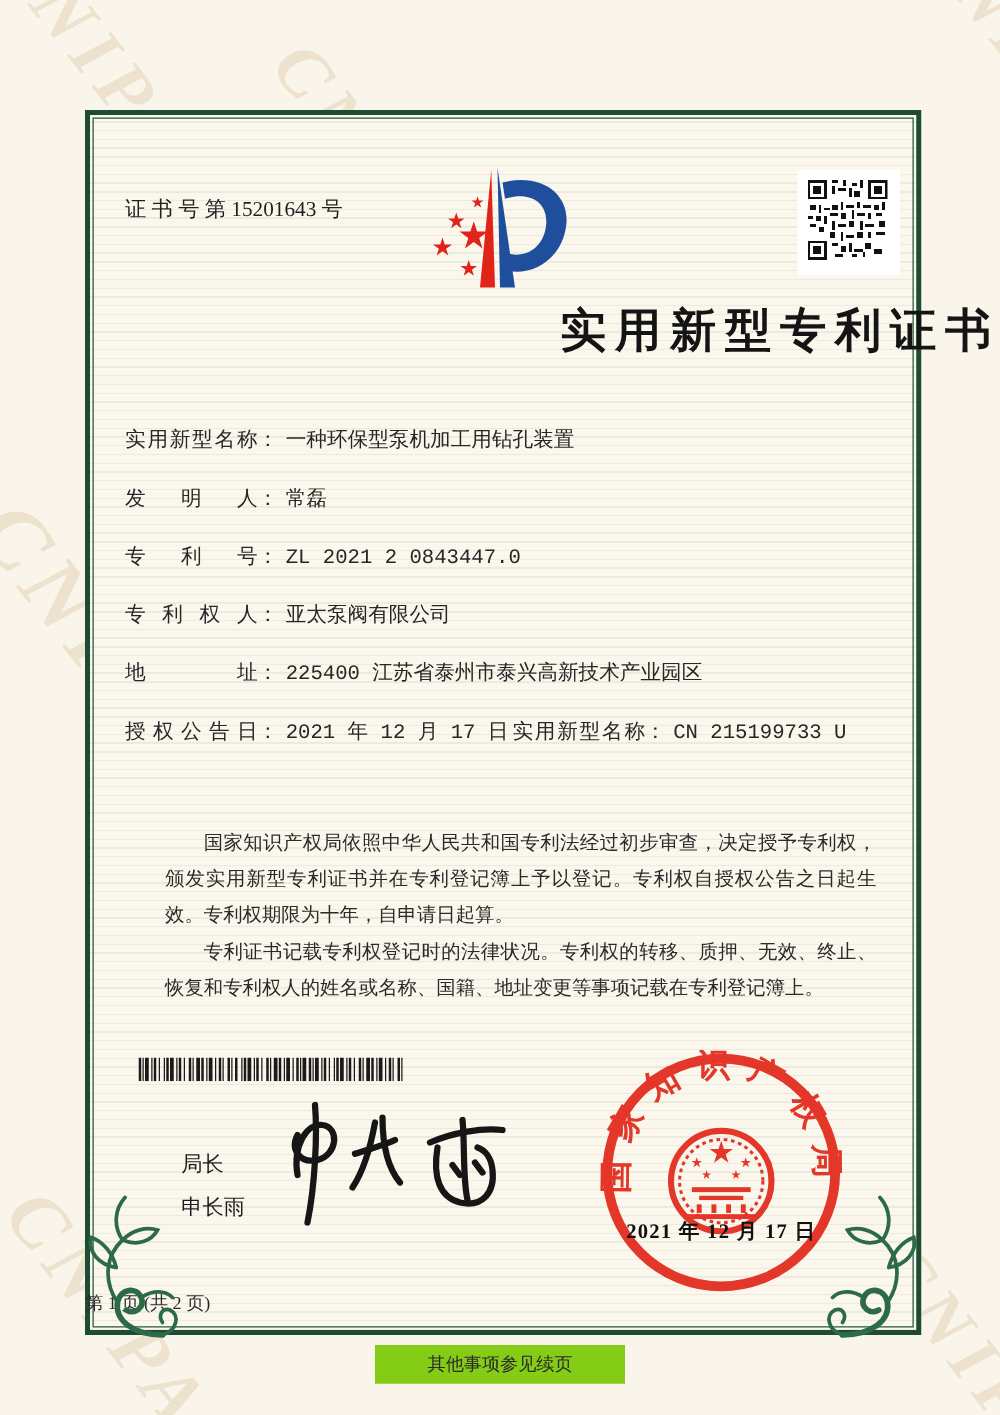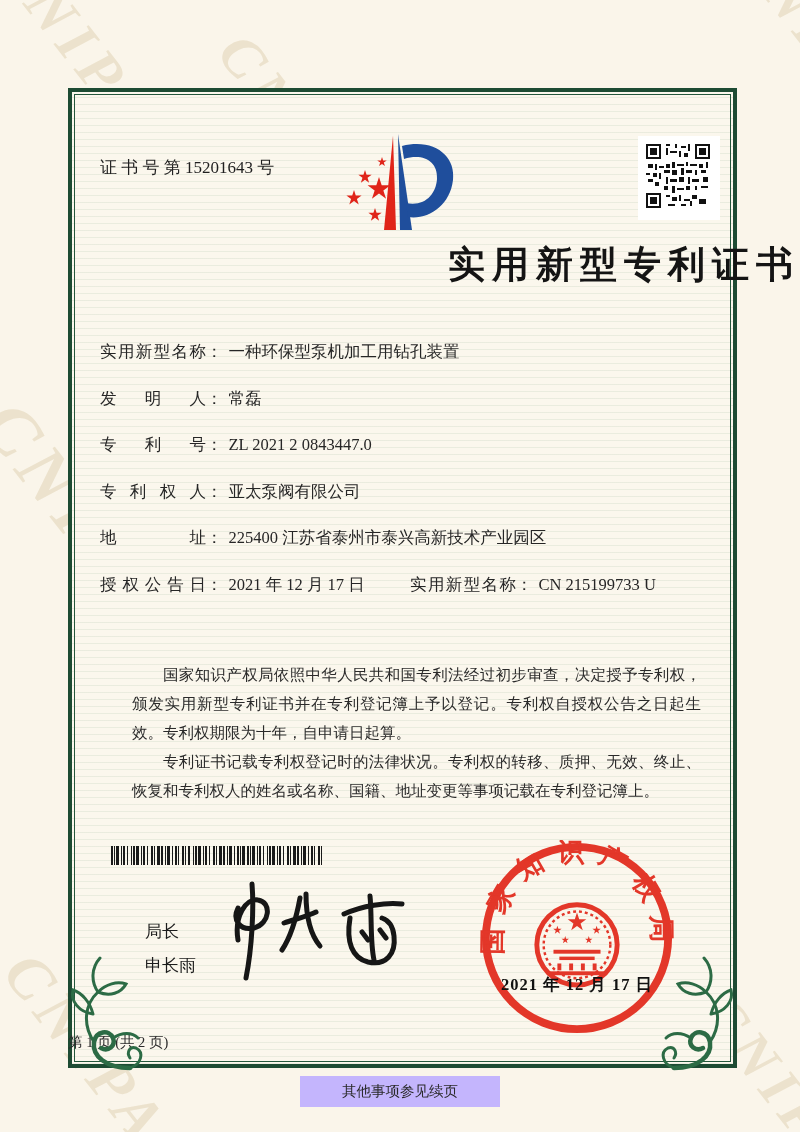--- a/index.html
+++ b/index.html
@@ -22,42 +22,42 @@
   .cert-no { position:absolute; left:100px; top:156px; font-size:17px; color:#1f1f1f; }
 
   .logo { position:absolute; left:332px; top:130px; }
   .qr-box { position:absolute; left:638px; top:136px; width:82px; height:84px; background:#fff; }
   .qr-box svg { position:absolute; left:8px; top:8px; }
 
   .title { position:absolute; left:0; top:240px; width:800px; text-align:right;
            font-size:37px; font-weight:bold; letter-spacing:7px; color:#141414; }
 
   .fields { position:absolute; left:100px; top:341px; width:600px; font-size:16.5px; color:#262626; }
-  .frow { position:relative; height:46.5px; }
+  .frow { position:relative; height:46.5px;font-family:Liberation Mono, monospace; }
   .flabel { display:inline-block; width:106px; text-align:justify; text-align-last:justify; }
   .fval { margin-left:6px; }
   .grant-no { position:absolute; left:310px; top:0; }
 
   .paras { position:absolute; left:100px; top:660px; width:601px; font-size:15.5px;
            line-height:29px; color:#2a2a2a; text-align:justify; }
   .paras p { text-indent:2em;margin-left:32px; }
 
   .barcode { position:absolute; left:110px; top:846px; }
 
   .signer { position:absolute; left:113px; top:915px; font-size:17px; color:#1c1c1c; line-height:34px;margin-left:32px; }
   .signature { position:absolute; left:215px; top:878px; }
   .signature path { fill:none; stroke:#161616; stroke-width:5; stroke-linecap:round; stroke-linejoin:round; }
 
   .seal { position:absolute; left:479px; top:840px; opacity:.93; }
   .seal-date { position:absolute; left:482px; top:974px; width:190px; text-align:center;
                font-size:16.5px; font-weight:bold; color:#111; letter-spacing:1px; z-index:5; }
 
   .page-footer { position:absolute; left:68px; top:1033px; width:669px; text-align:left;
                  font-size:14.5px; color:#2a2a2a; }
-  .note { position:absolute; left:300px; top:1076px; width:200px; background:#c4b5fd;
+  .note { position:absolute; left:300px; top:1076px; width:200px; background:#84cc16;
           text-align:center; font-size:14.5px; color:#2a2a2a; padding:6px 0; }
 
   .corner { position:absolute; z-index:3; }
   .corner path { fill:none; stroke:#2c6b45; stroke-width:3; stroke-linecap:round; }
   .corner .fat { stroke-width:4.5; }
 </style>
 </head>
 <body>
 
 <div class="page">

